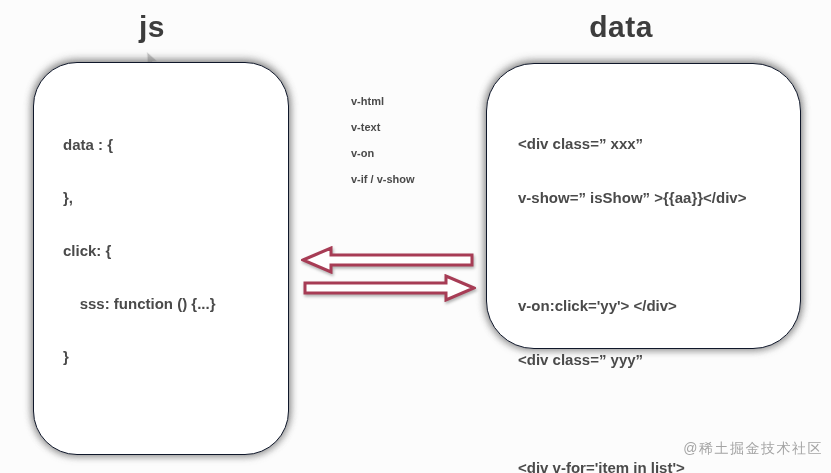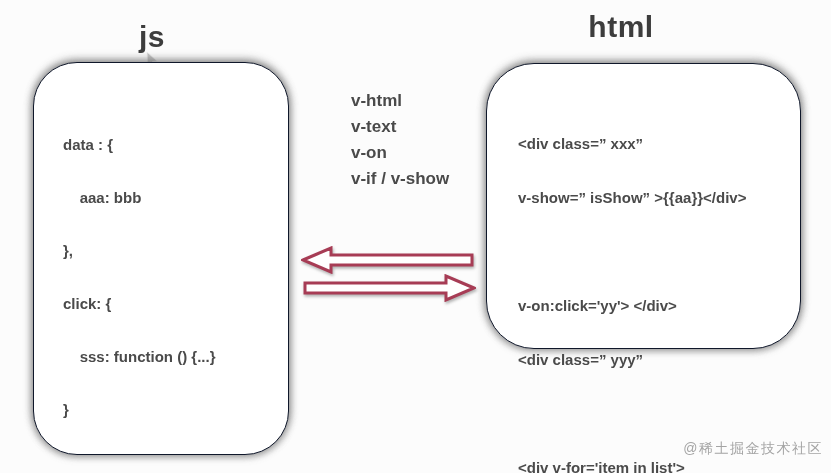--- a/index.html
+++ b/index.html
@@ -16,21 +16,21 @@
 
   .panel-title {
     position: absolute;
     width: 110px;
     font-size: 30px;
     font-weight: bold;
     color: #3d3d3d;
     text-align: center;
     letter-spacing: 0.5px;
   }
-  .js-title   { left: 97px;  top: 20px; text-align: center; }
+  .js-title   { left: 97px;  top: 10px; text-align: center; }
   .html-title { left: 566px; top: 10px; }
 
   .panel {
     position: absolute;
     background: #ffffff;
     border: 1px solid #0f172a;
     box-shadow:
       0 -3px 8px rgba(80,80,80,0.45),
       0 3px 7px rgba(115,115,115,0.35),
       -3px 0 7px rgba(115,115,115,0.30),
@@ -48,21 +48,21 @@
   }
   .js-code   { left: 29px; top: 38px; }
   .html-code { left: 31px; top: 36px; }
   .js-code   .code-line { line-height: 19px; min-height: 19px; }
   .html-code .code-line { line-height: 20px; min-height: 20px; }
 
   .directives {
     position: absolute;
     left: 351px;
     top: 88px;
-    font-size: 17px;
+    font-size: 11px;
     font-weight: bold;
     color: #4a4a4a;
   }
   .directive-item { line-height: 26px; min-height: 26px; }
 
   .arrow-svg {
     position: absolute;
     filter: drop-shadow(1.5px 2.5px 1.5px rgba(60,60,60,0.40));
   }
   .arrow-left-svg  { left: 301px; top: 246px; }
@@ -85,30 +85,29 @@
     opacity: 0.9;
   }
 </style>
 </head>
 <body>
 
 <div class="stage">
 
   <div class="panel-title js-title">js</div>
 
-  <div class="panel-title html-title">html</div>
+  <div class="panel-title html-title">data</div>
 
   <svg class="cursor-svg" width="13" height="15" viewBox="0 0 13 15">
     <polygon points="1,0 11,9 6.5,9.5 9,14 6.8,14.8 4.5,10.2 1.5,13" fill="#9a9a9a" stroke="#e8e8e8" stroke-width="0.8"></polygon>
   </svg>
 
   <div class="panel js-panel">
     <div class="code-block js-code">
       <div class="code-line">data : {</div>
-      <div class="code-line">    aaa: bbb</div>
       <div class="code-line">},</div>
       <div class="code-line">click: {</div>
       <div class="code-line">    sss: function () {...}</div>
       <div class="code-line">}</div>
     </div>
   </div>
 
   <div class="directives">
     <div class="directive-item">v-html</div>
     <div class="directive-item">v-text</div>

